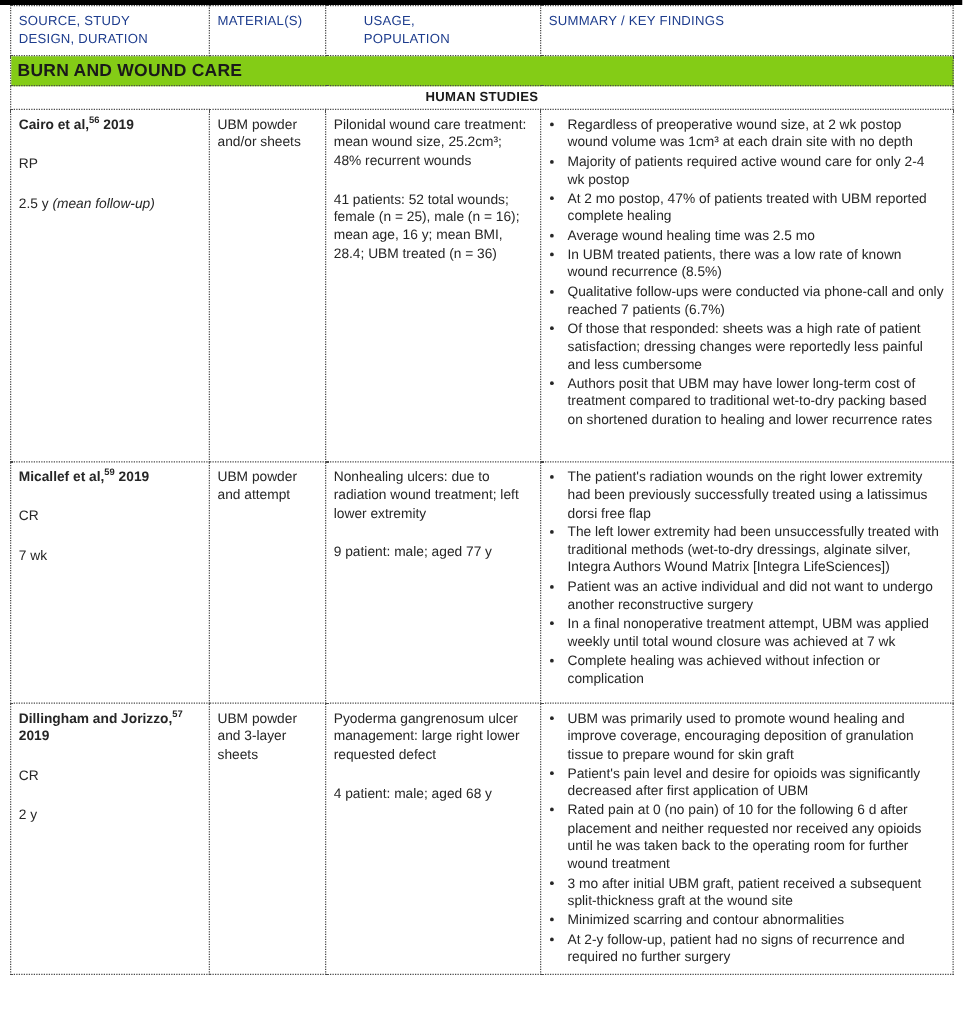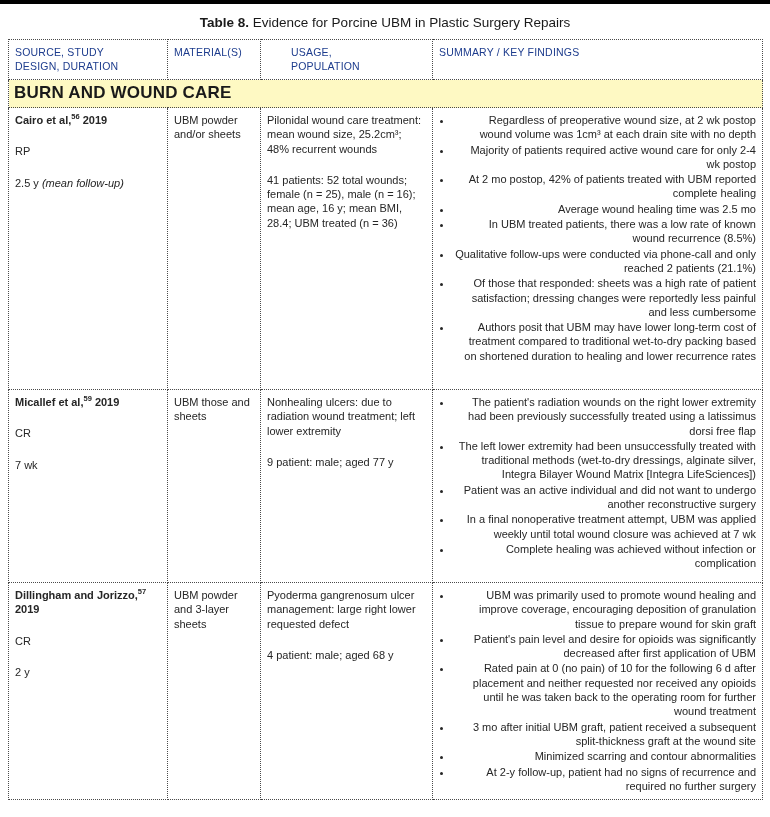--- a/index.html
+++ b/index.html
@@ -49,22 +49,22 @@
     color: #1d3c8d;
     font-size: 10.5px;
     font-weight: normal;
     letter-spacing: 0.2px;
     line-height: 1.35;
   }
   thead th .wrap-narrow { display: inline-block; max-width: 112px; }
   thead th .wrap-usage  { display: inline-block; max-width: 72px; margin-left: 24px; }
 
   tr.section-row td {
-    background: #fef9c3;
-    font-size: 17px;
+    background: #84cc16;
+    font-size: 14px;
     font-weight: bold;
     color: #1a1a1a;
     letter-spacing: 0.2px;
     padding: 3px 5px 4px 5px;
     height: 22px;
     vertical-align: middle;
   }
   tr.subsection-row td {
     text-align: center;
     font-size: 10.5px;
@@ -89,34 +89,29 @@
 
   td.findings-cell { padding-left: 8px; }
   ul.findings {
     margin: 0;
     padding: 0 0 0 14px;
     list-style: disc outside;
   }
   ul.findings li {
     margin: 0 0 1px 0;
     padding-left: 1px;
-    text-align: right;
   }
 </style>
 </head>
 <body>
 
 <div class="page">
 
   <div class="top-rule"></div>
 
-  <div class="table-title">
-    <strong>Table 8.</strong>
-    <span>Evidence for Porcine UBM in Plastic Surgery Repairs</span>
-  </div>
 
   <table class="evidence">
     <colgroup>
         <col class="c1">
         <col class="c2">
         <col class="c3">
         <col class="c4">
       </colgroup>
     <thead>
       <tr>
@@ -131,61 +126,64 @@
         </th>
         <th>
           <span>SUMMARY / KEY FINDINGS</span>
         </th>
       </tr>
     </thead>
     <tbody>
       <tr class="section-row">
         <td colspan="4">BURN AND WOUND CARE</td>
       </tr>
+      <tr class="subsection-row">
+        <td colspan="4">HUMAN STUDIES</td>
+      </tr>
 
       <tr class="study-row row-0">
         <td>
           <p class="cell-para source-name"><span>Cairo et al,</span><sup>56</sup><span> 2019</span></p>
           <p class="cell-para">RP</p>
           <p class="cell-para duration"><span>2.5 y</span> <em>(mean follow-up)</em></p>
         </td>
         <td>UBM powder and/or sheets</td>
         <td>
           <p class="cell-para">Pilonidal wound care treatment: mean wound size, 25.2cm³; 48% recurrent wounds</p>
           <p class="cell-para">41 patients: 52 total wounds; female (n = 25), male (n = 16); mean age, 16 y; mean BMI, 28.4; UBM treated (n = 36)</p>
         </td>
         <td class="findings-cell">
           <ul class="findings">
             <li>Regardless of preoperative wound size, at 2 wk postop wound volume was 1cm³ at each drain site with no depth</li>
             <li>Majority of patients required active wound care for only 2-4 wk postop</li>
-            <li>At 2 mo postop, 42% of patients treated with UBM reported complete healing</li>
+            <li>At 2 mo postop, 47% of patients treated with UBM reported complete healing</li>
             <li>Average wound healing time was 2.5 mo</li>
             <li>In UBM treated patients, there was a low rate of known wound recurrence (8.5%)</li>
-            <li>Qualitative follow-ups were conducted via phone-call and only reached 2 patients (21.1%)</li>
+            <li>Qualitative follow-ups were conducted via phone-call and only reached 7 patients (6.7%)</li>
             <li>Of those that responded: sheets was a high rate of patient satisfaction; dressing changes were reportedly less painful and less cumbersome</li>
             <li>Authors posit that UBM may have lower long-term cost of treatment compared to traditional wet-to-dry packing based on shortened duration to healing and lower recurrence rates</li>
           </ul>
         </td>
       </tr>
 
       <tr class="study-row row-1">
         <td>
           <p class="cell-para source-name"><span>Micallef et al,</span><sup>59</sup><span> 2019</span></p>
           <p class="cell-para">CR</p>
           <p class="cell-para duration"><span>7 wk</span> <em></em></p>
         </td>
-        <td>UBM those and sheets</td>
+        <td>UBM powder and attempt</td>
         <td>
           <p class="cell-para">Nonhealing ulcers: due to radiation wound treatment; left lower extremity</p>
           <p class="cell-para">9 patient: male; aged 77 y</p>
         </td>
         <td class="findings-cell">
           <ul class="findings">
             <li>The patient's radiation wounds on the right lower extremity had been previously successfully treated using a latissimus dorsi free flap</li>
-            <li>The left lower extremity had been unsuccessfully treated with traditional methods (wet-to-dry dressings, alginate silver, Integra Bilayer Wound Matrix [Integra LifeSciences])</li>
+            <li>The left lower extremity had been unsuccessfully treated with traditional methods (wet-to-dry dressings, alginate silver, Integra Authors Wound Matrix [Integra LifeSciences])</li>
             <li>Patient was an active individual and did not want to undergo another reconstructive surgery</li>
             <li>In a final nonoperative treatment attempt, UBM was applied weekly until total wound closure was achieved at 7 wk</li>
             <li>Complete healing was achieved without infection or complication</li>
           </ul>
         </td>
       </tr>
 
       <tr class="study-row row-2">
         <td>
           <p class="cell-para source-name"><span>Dillingham and Jorizzo,</span><sup>57</sup><span> 2019</span></p>

